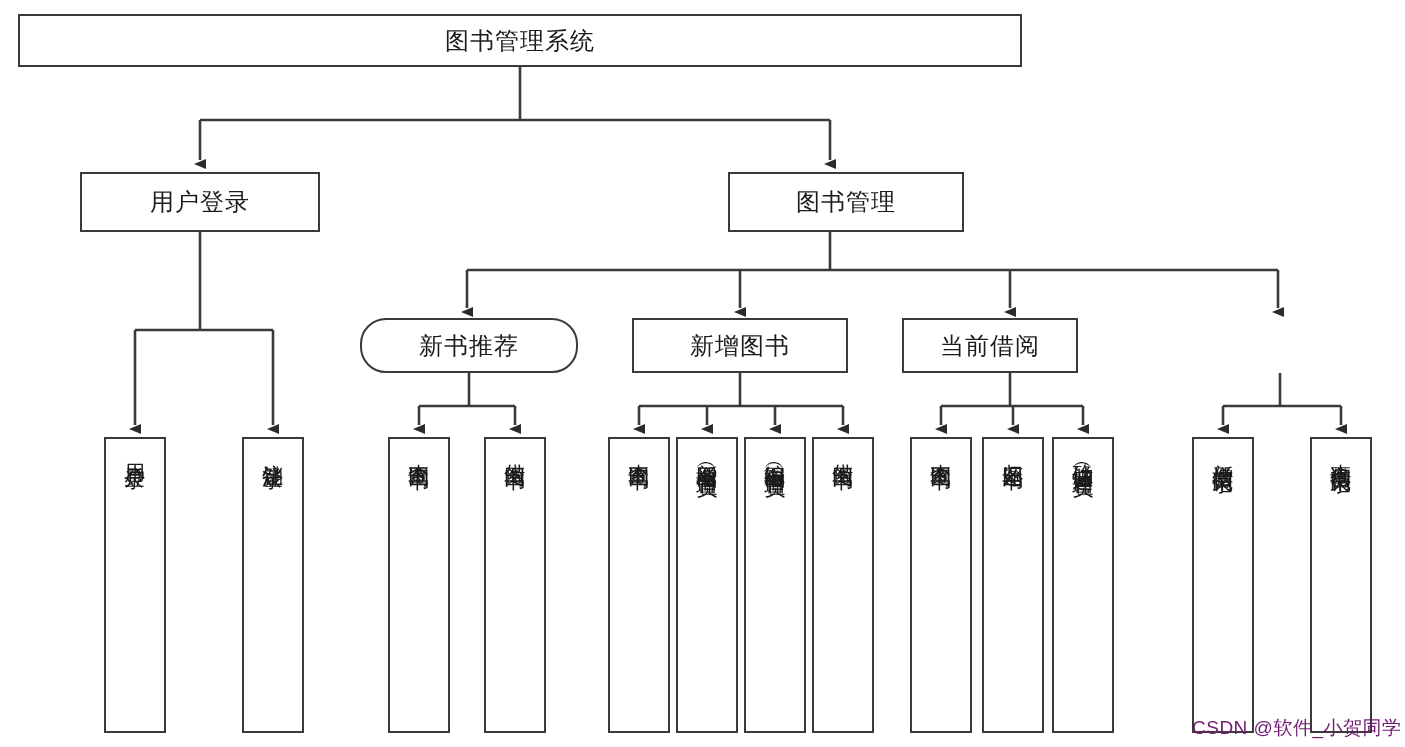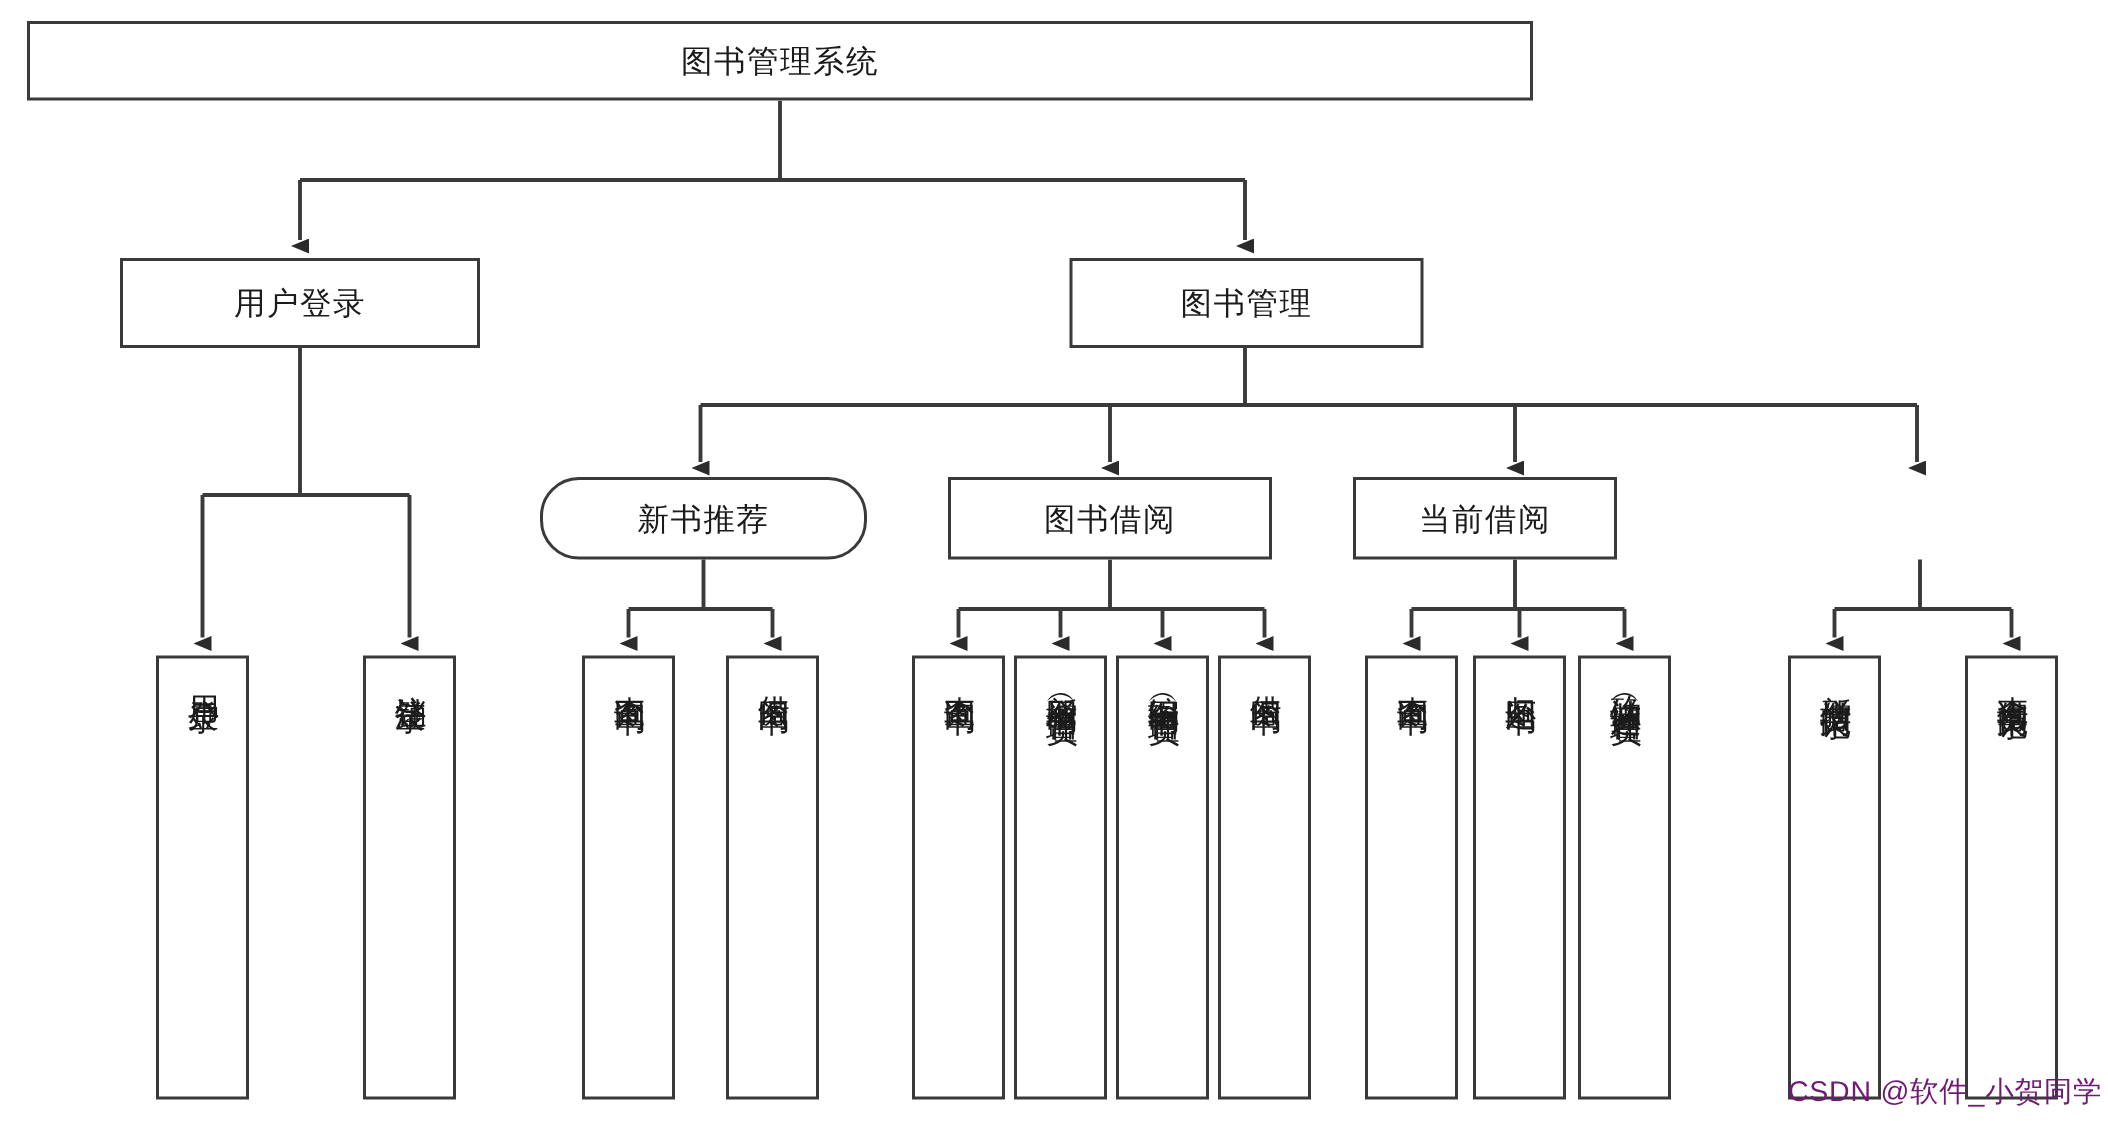--- a/index.html
+++ b/index.html
@@ -28,21 +28,21 @@
     position: absolute;
     box-sizing: border-box;
     border: 2px solid #3a3a3a;
     background: #ffffff;
     display: flex;
     align-items: center;
     justify-content: center;
     color: #1b1b1b;
   }
   .node.horizontal {
-    font-size: 21px;
+    font-size: 24px;
     letter-spacing: 1px;
   }
   .node.vertical {
     align-items: flex-start;
     justify-content: center;
     padding-top: 8px;
   }
   .node.vertical .vtext {
     writing-mode: vertical-rl;
     text-orientation: upright;
@@ -121,29 +121,29 @@
     </g>
   </svg>
 
   <div class="node horizontal node-root" style="left:18px; top:14px; width:1004px; height:53px;">
     <span>图书管理系统</span>
   </div>
 
   <div class="node horizontal" style="left:80px; top:172px; width:240px; height:60px;">
     <span>用户登录</span>
   </div>
-  <div class="node horizontal" style="left:713px; top:172px; width:236px; height:60px;">
+  <div class="node horizontal" style="left:728px; top:172px; width:236px; height:60px;">
     <span>图书管理</span>
   </div>
 
   <div class="node horizontal" style="left:360px; top:318px; width:218px; height:55px;border-radius:26px;">
     <span>新书推荐</span>
   </div>
   <div class="node horizontal" style="left:632px; top:318px; width:216px; height:55px;">
-    <span>图书借阅</span>
+    <span>新增图书</span>
   </div>
   <div class="node horizontal" style="left:902px; top:318px; width:176px; height:55px;">
     <span>当前借阅</span>
   </div>
 
   <div class="node vertical" style="left:104px; top:437px; width:62px; height:296px;">
     <span class="vtext">用户登录</span>
   </div>
   <div class="node vertical" style="left:242px; top:437px; width:62px; height:296px;">
     <span class="vtext">注销登录</span>

